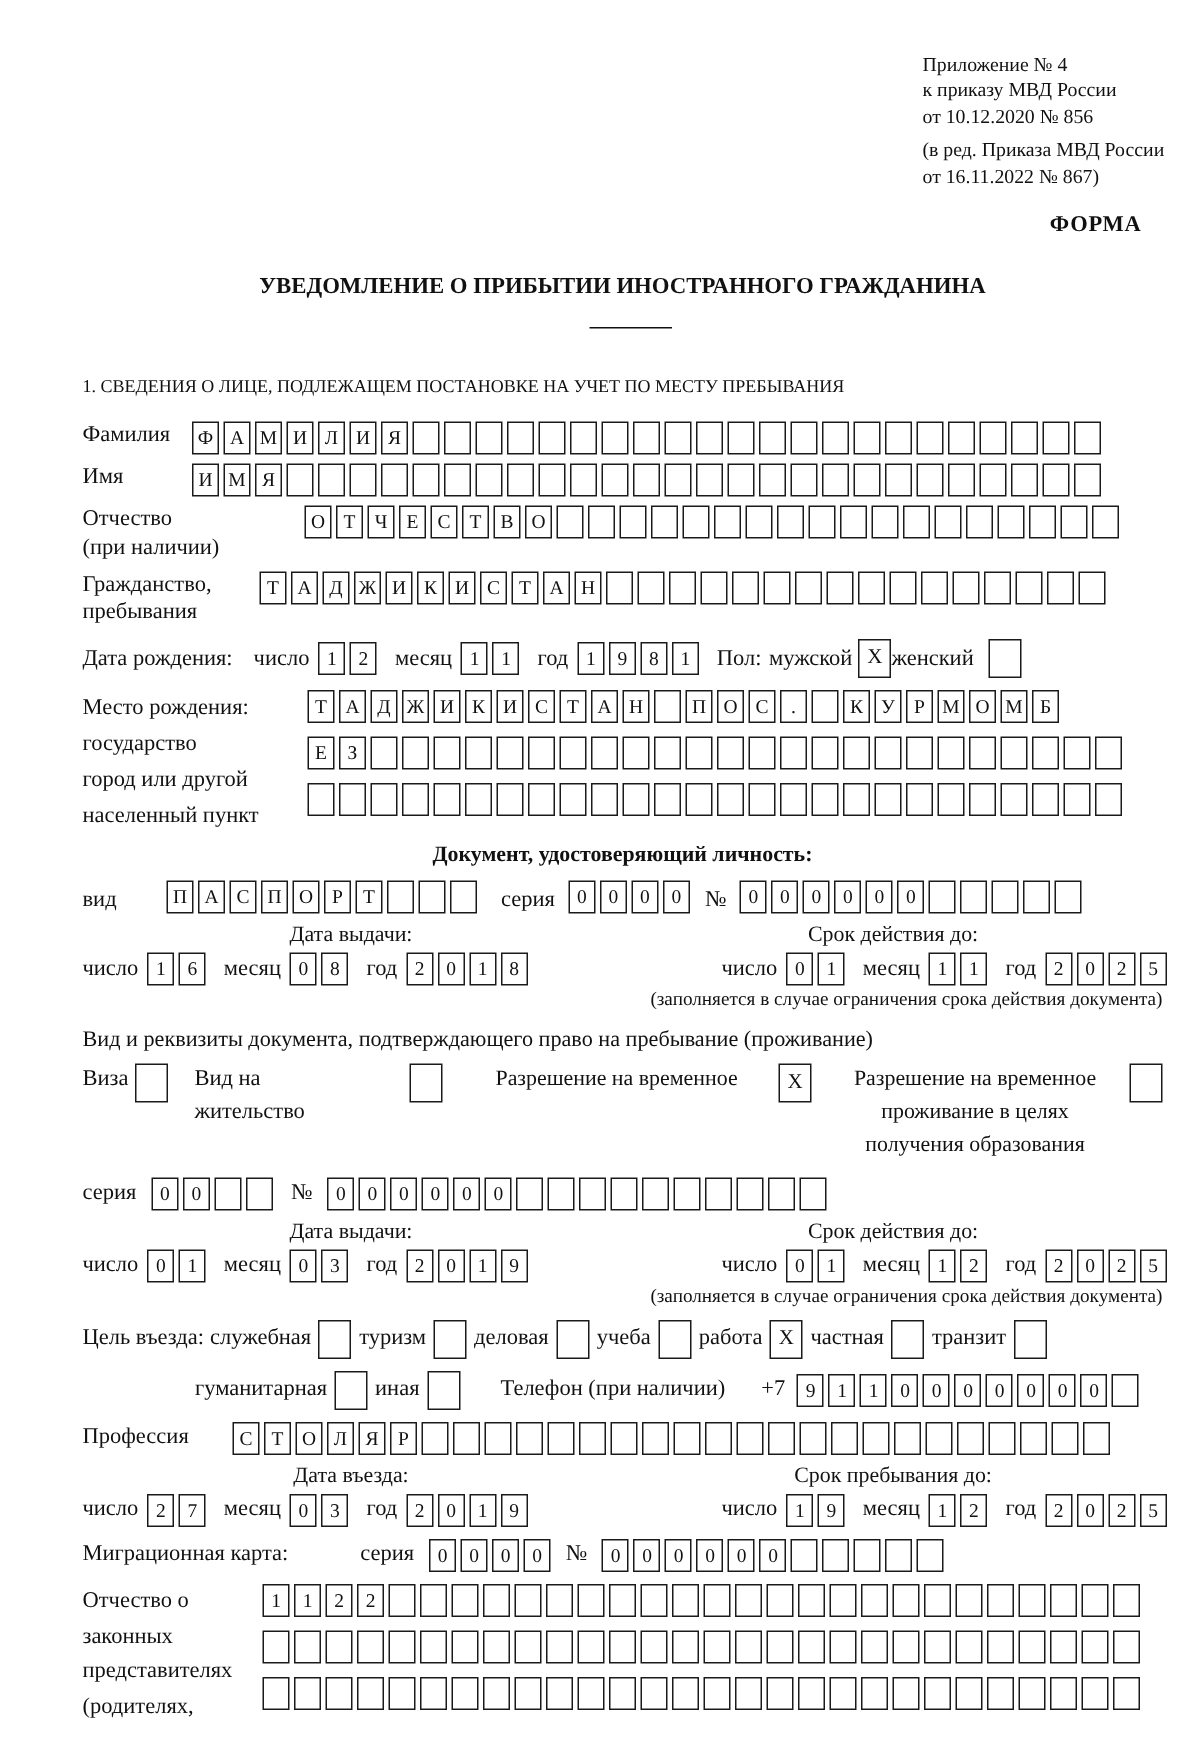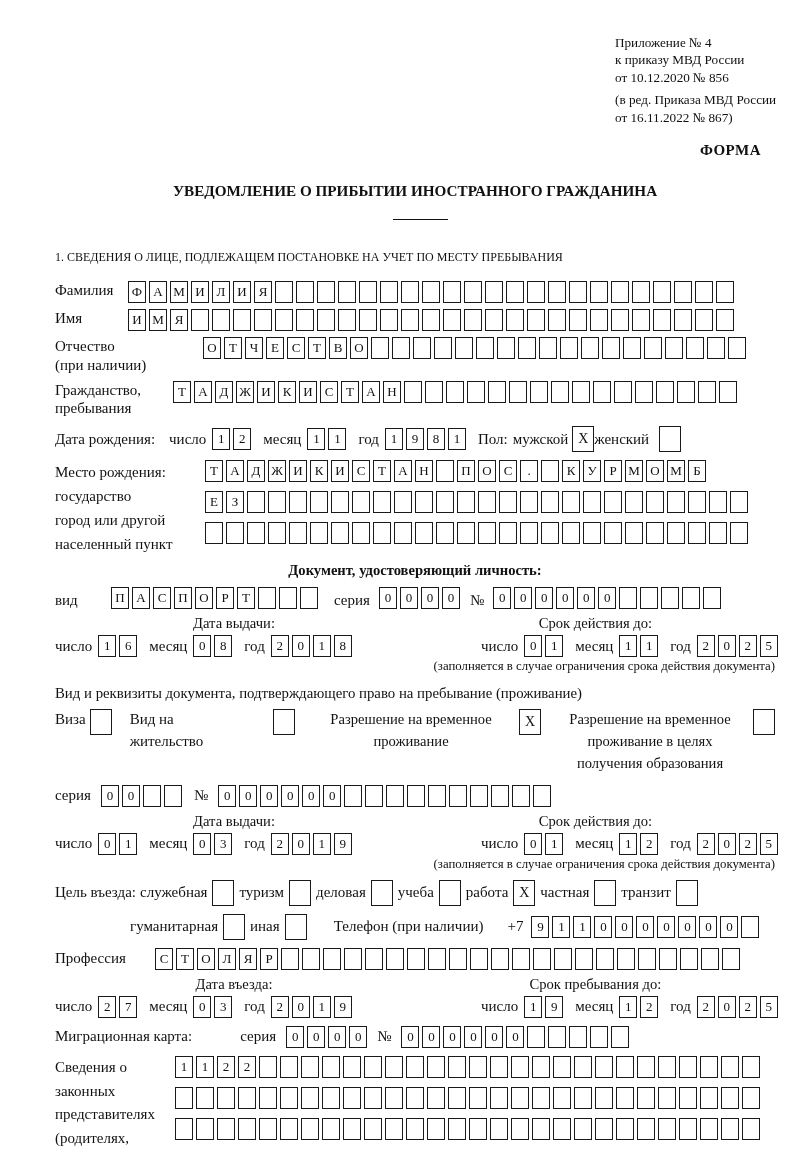--- a/index.html
+++ b/index.html
@@ -440,21 +440,20 @@
   <div>Вид и реквизиты документа, подтверждающего право на пребывание (проживание)</div>
 </div>
 
 <div class="permit-row">
   <span class="plbl">Виза</span>
   <span class="cb" style="margin-left:4px;"></span>
   <span class="plbl" style="margin-left:18px;">Вид на жительство</span>
   <span class="cb" style="margin-left:22px;"></span>
   <span class="ctr" style="width:200px;margin-left:16px;">
       <div>Разрешение на временное</div>
-      <div>проживание</div>
     </span>
   <span class="cb" style="margin-left:8px;">X</span>
   <span class="ctr" style="width:190px;margin-left:14px;">
       <div>Разрешение на временное</div>
       <div>проживание в целях</div>
       <div>получения образования</div>
     </span>
   <span class="cb" style="margin-left:8px;"></span>
 </div>
 
@@ -721,21 +720,21 @@
       <span class="cell"></span>
       <span class="cell"></span>
       <span class="cell"></span>
       <span class="cell"></span>
       <span class="cell"></span>
     </span>
 </div>
 
 <div class="row" style="margin-top:8px;">
   <span class="lbl w120" style="line-height:1.58;">
-      <div>Сведения о</div>
+      <div>Отчество о</div>
       <div>законных</div>
       <div>представителях</div>
       <div>(родителях,</div>
     </span>
   <span class="stack">
     <span class="cells">
         <span class="cell">1</span>
         <span class="cell">1</span>
         <span class="cell">2</span>
         <span class="cell">2</span>

